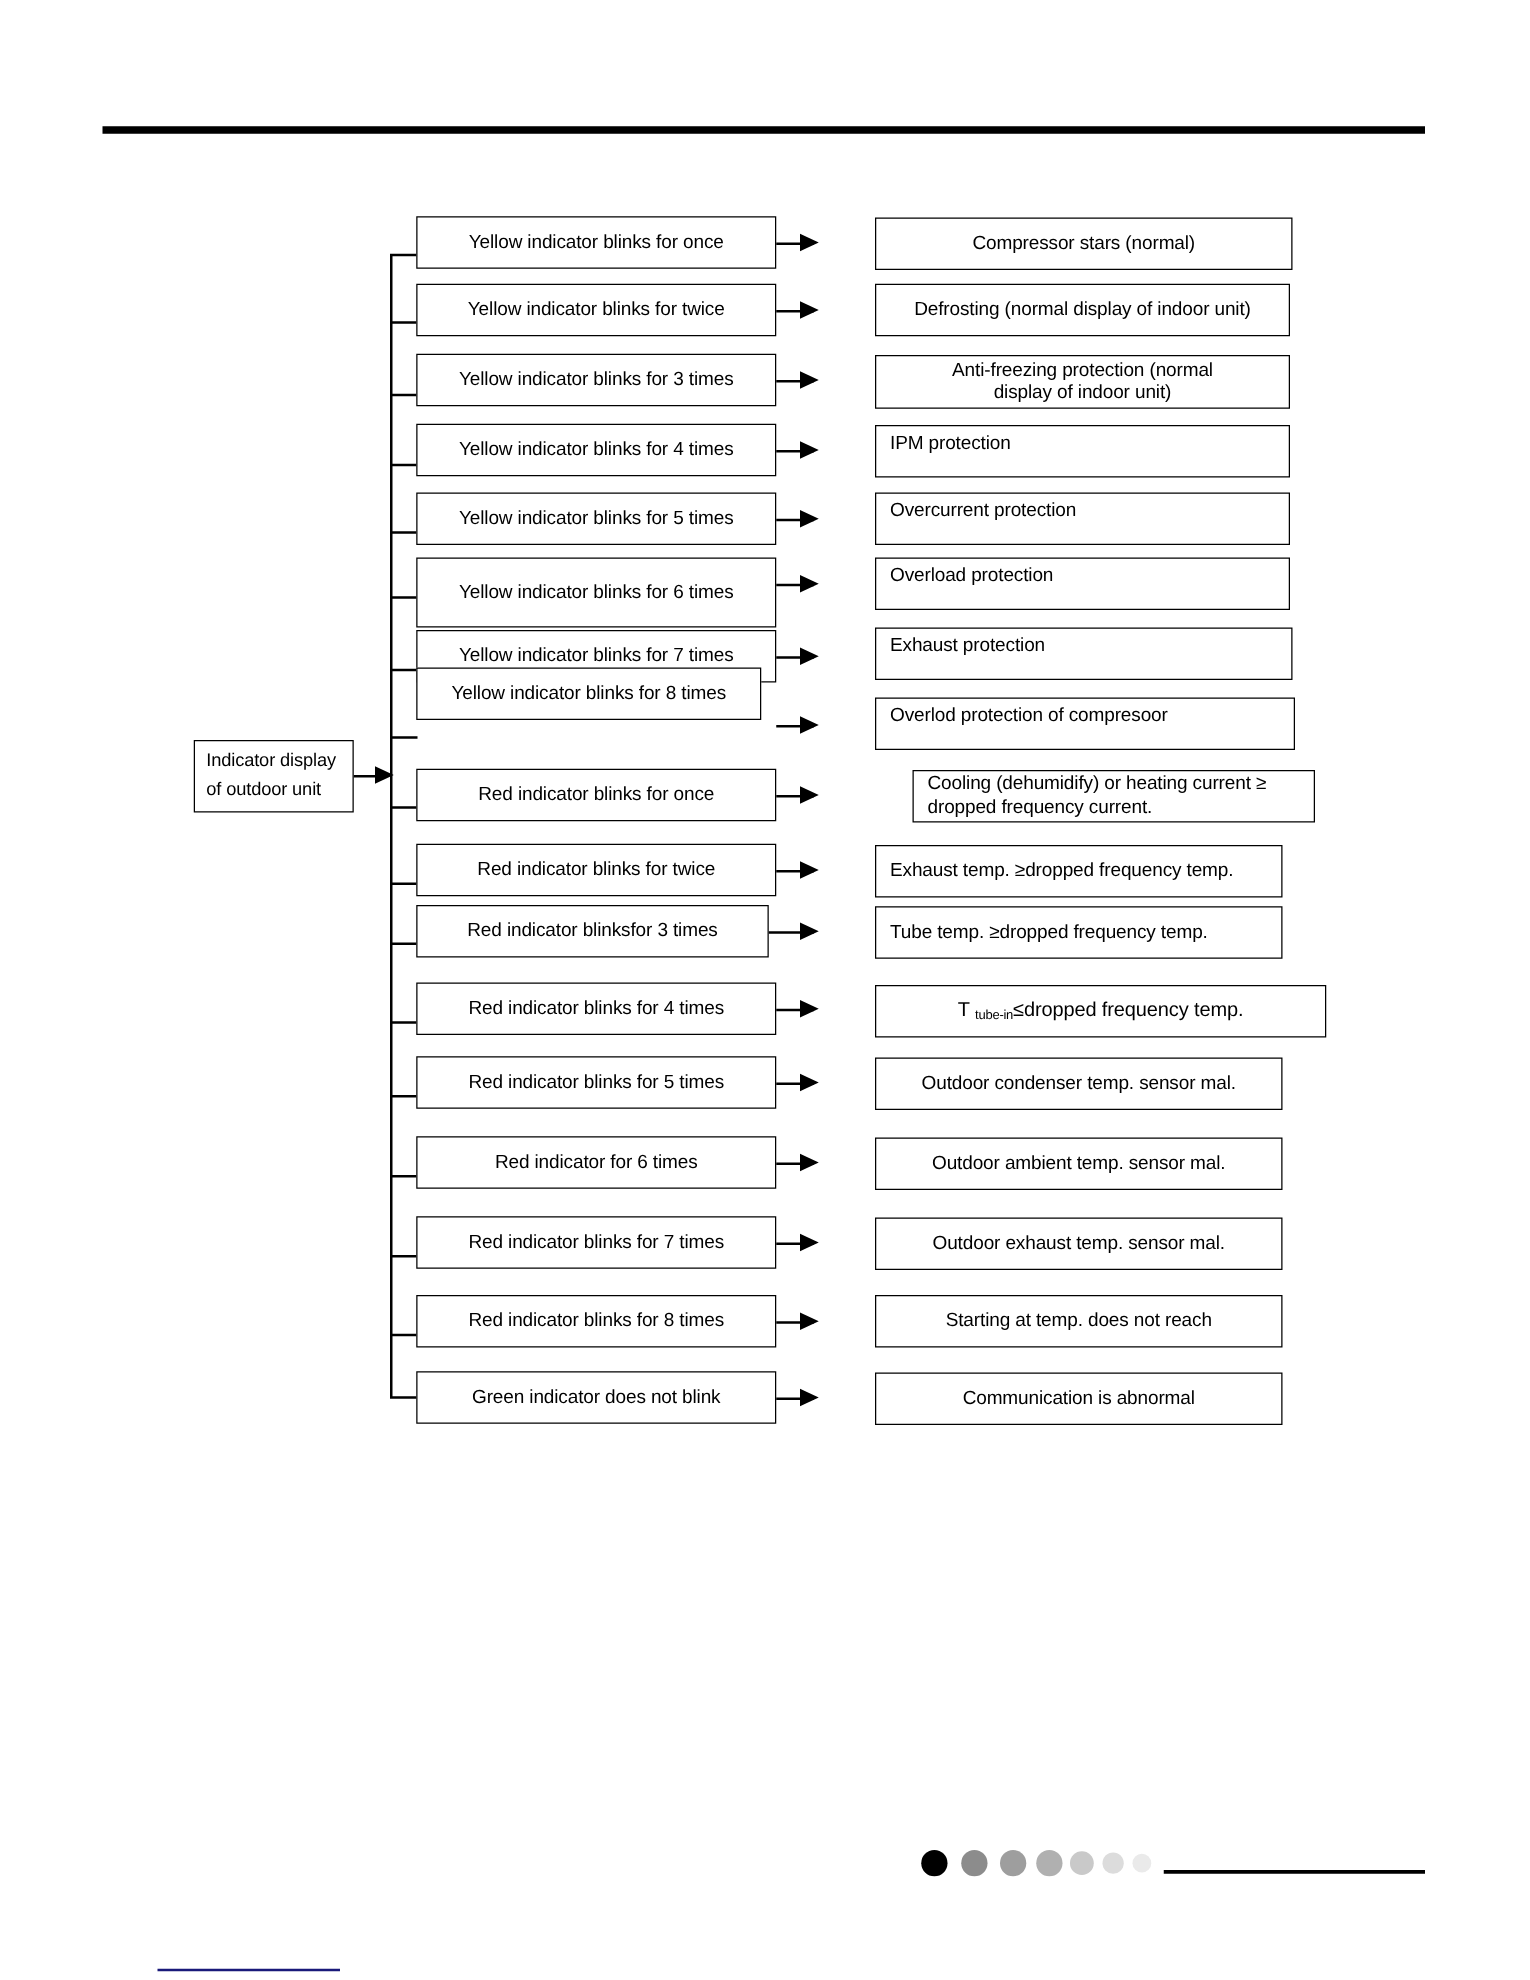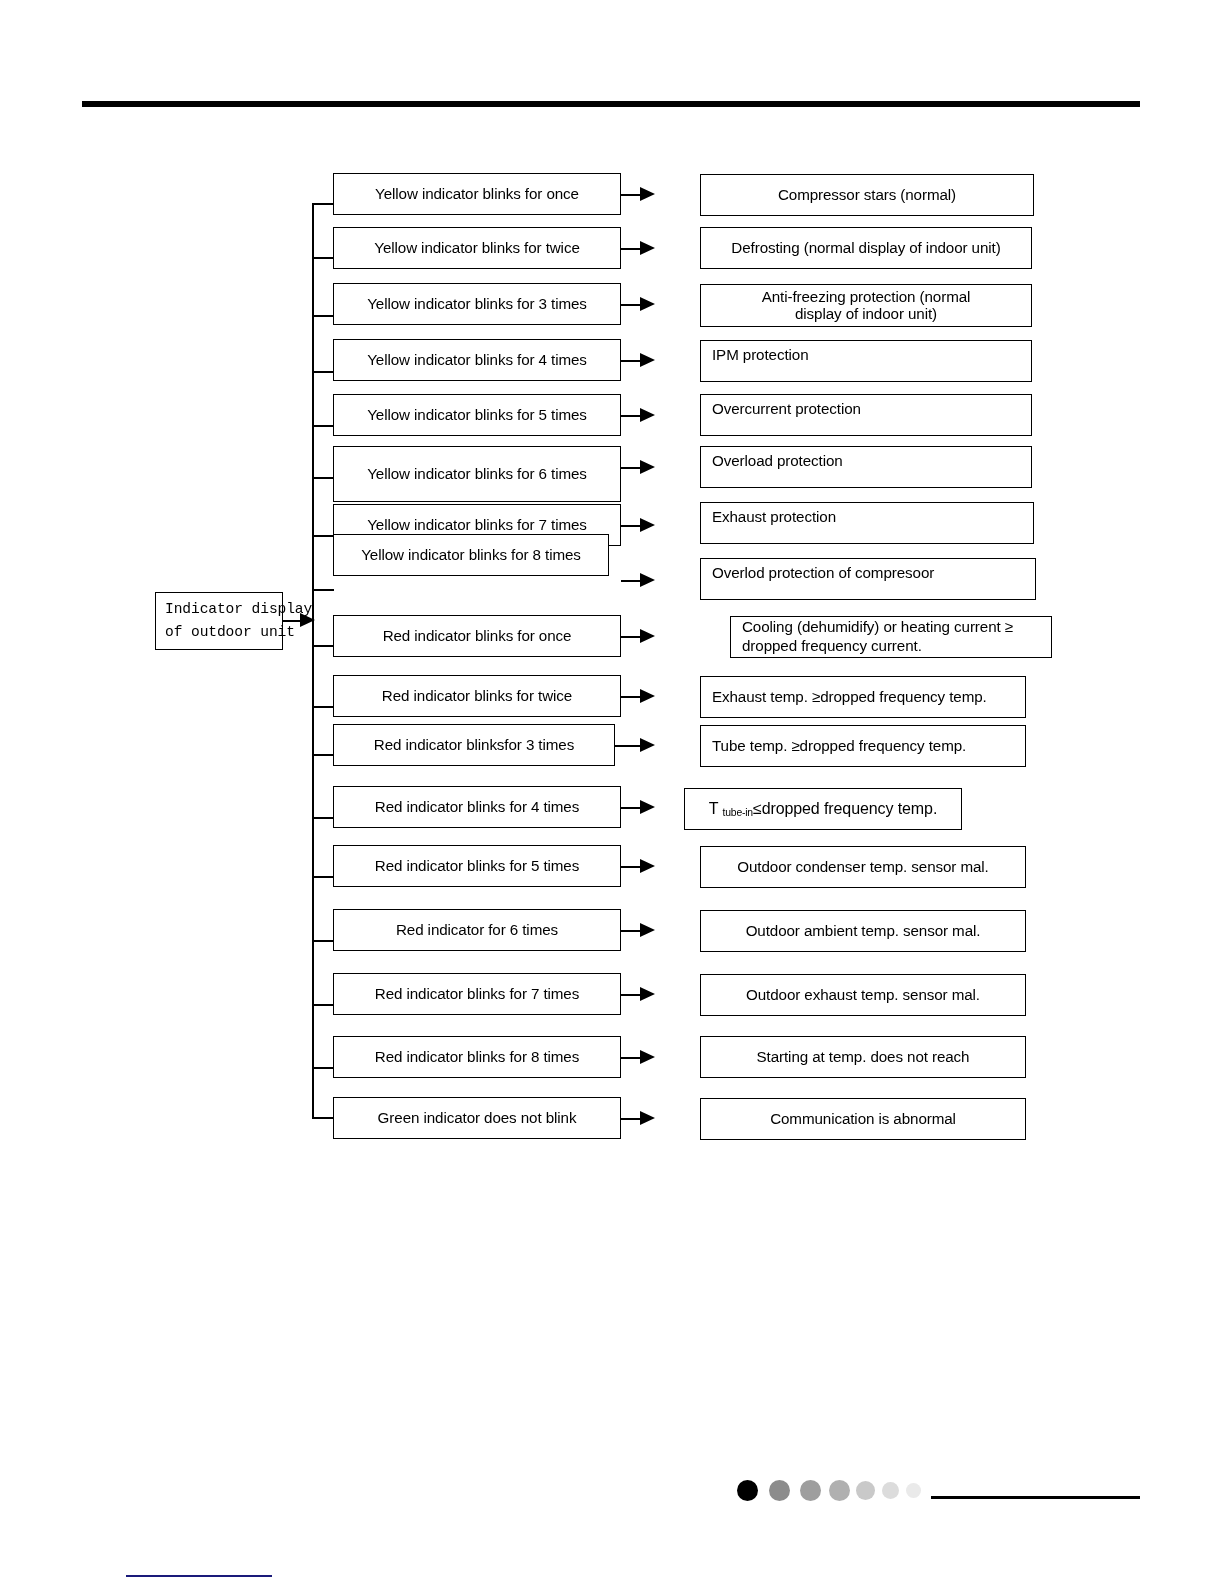--- a/index.html
+++ b/index.html
@@ -51,21 +51,20 @@
   }
 
   
   .root-node {
     display: flex;
     flex-direction: column;
     justify-content: center;
     align-items: flex-start;
     padding: 0 9px;
     font-size: 14.6px;
-    font-family: Liberation Mono, monospace;
   }
   .root-node .rl {
     display: block;
     width: 100%;
     padding: 3px 0;
     white-space: nowrap;
   }
 
   
   .lnode {
@@ -282,21 +281,21 @@
     <div class="node rnode c-left" style="left:664px; top:725px; width:326px; height:42px;">
       <span class="txt">Tube temp. ≥dropped frequency temp.</span>
     </div>
 
     <div class="hline" style="left:312px; top:817px; width:22px;"></div>
     <div class="node lnode" style="left:333px; top:786px; width:288px; height:42px;">
       <span>Red indicator blinks for 4 times</span>
     </div>
     <div class="hline" style="left:621px; top:807px; width:30px;"></div>
     <div class="arrow" style="left:640px; top:800px;"></div>
-    <div class="node rnode c-mid" style="left:648px; top:788px; width:278px; height:42px;">
+    <div class="node rnode c-mid" style="left:664px; top:788px; width:361px; height:42px;">
       <span class="txt" style="text-align:center; white-space:nowrap;"><span class="cmp">T</span> <span class="sub">tube-in</span><span class="cmp">≤dropped frequency temp.</span></span>
     </div>
 
     <div class="hline" style="left:312px; top:876px; width:22px;"></div>
     <div class="node lnode" style="left:333px; top:845px; width:288px; height:42px;">
       <span>Red indicator blinks for 5 times</span>
     </div>
     <div class="hline" style="left:621px; top:866px; width:30px;"></div>
     <div class="arrow" style="left:640px; top:859px;"></div>
     <div class="node rnode c-mid" style="left:664px; top:846px; width:326px; height:42px;">

